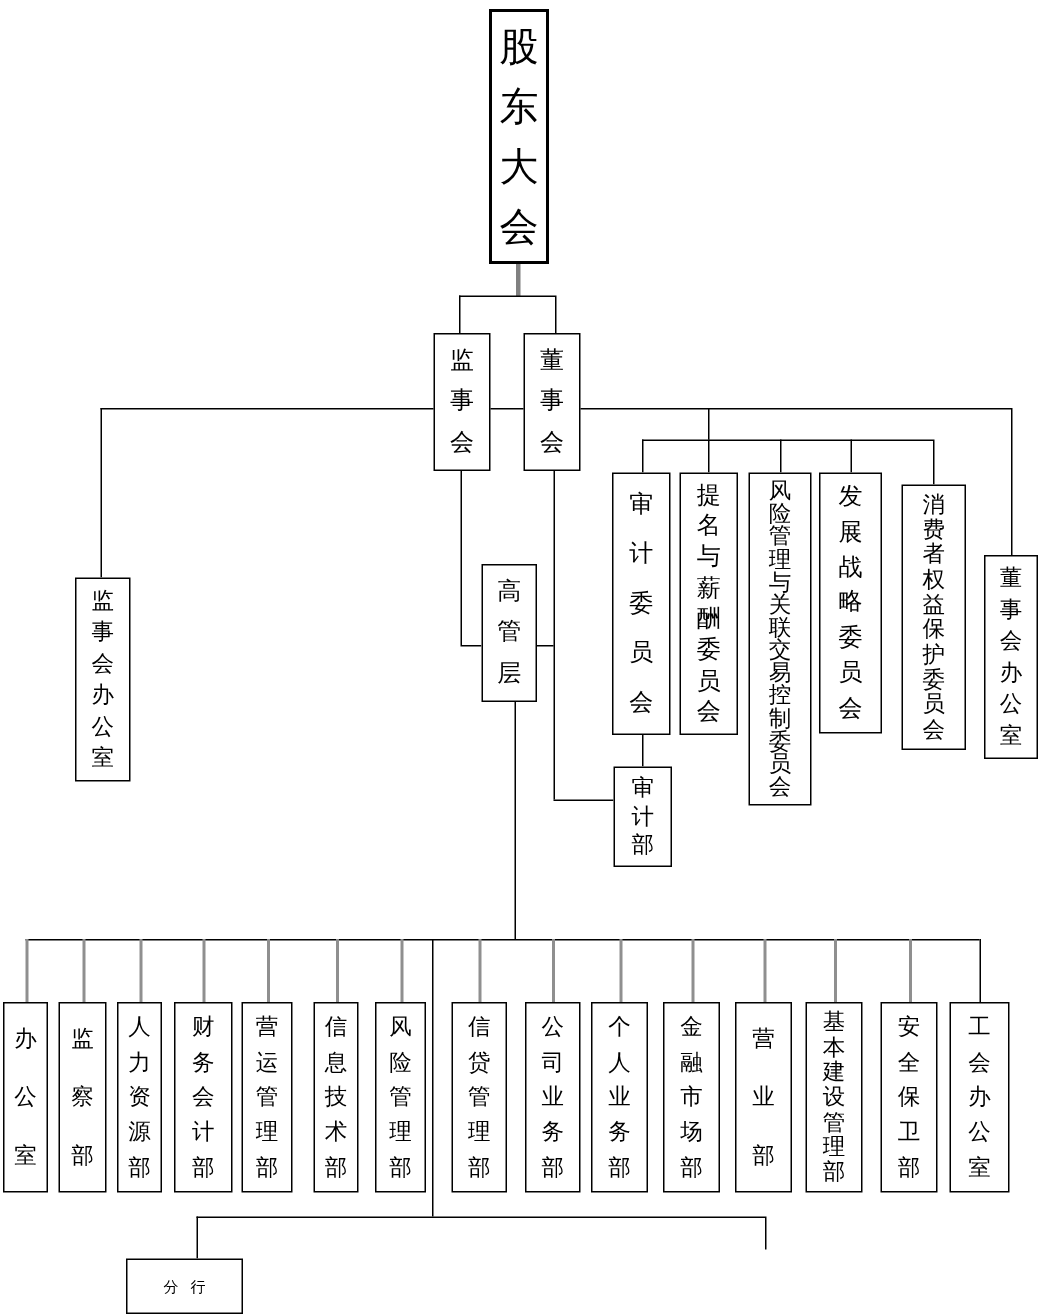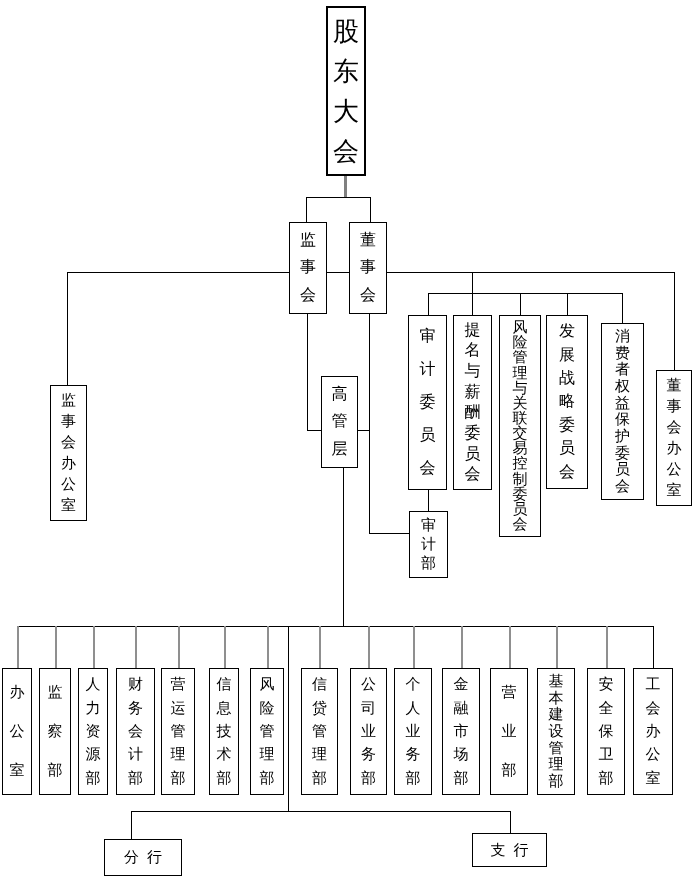--- a/index.html
+++ b/index.html
@@ -270,19 +270,16 @@
       <div class="ch" style="height: 23.4px;">卫</div>
       <div class="ch" style="height: 23.4px;">部</div>
     </div>
     <div class="node" style="left: 633px; top: 668px; width: 40px; height: 127px; font-size: 15px;">
       <div class="ch" style="height: 23.4px;">工</div>
       <div class="ch" style="height: 23.4px;">会</div>
       <div class="ch" style="height: 23.4px;">办</div>
       <div class="ch" style="height: 23.4px;">公</div>
       <div class="ch" style="height: 23.4px;">室</div>
     </div>
-    <div class="node hnode" style="left: 104px; top: 839px; width: 78px; height: 37px; font-size: 15px;">
+    <div class="node hnode" style="left: 84px; top: 839px; width: 78px; height: 37px; font-size: 10px;">
       <span>分行</span>
-    </div>
-    <div class="node hnode" style="left: 472px; top: 833px; width: 75px; height: 34px; font-size: 15px;">
-      <span>支行</span>
     </div>
   </div>
 
 </body></html>

